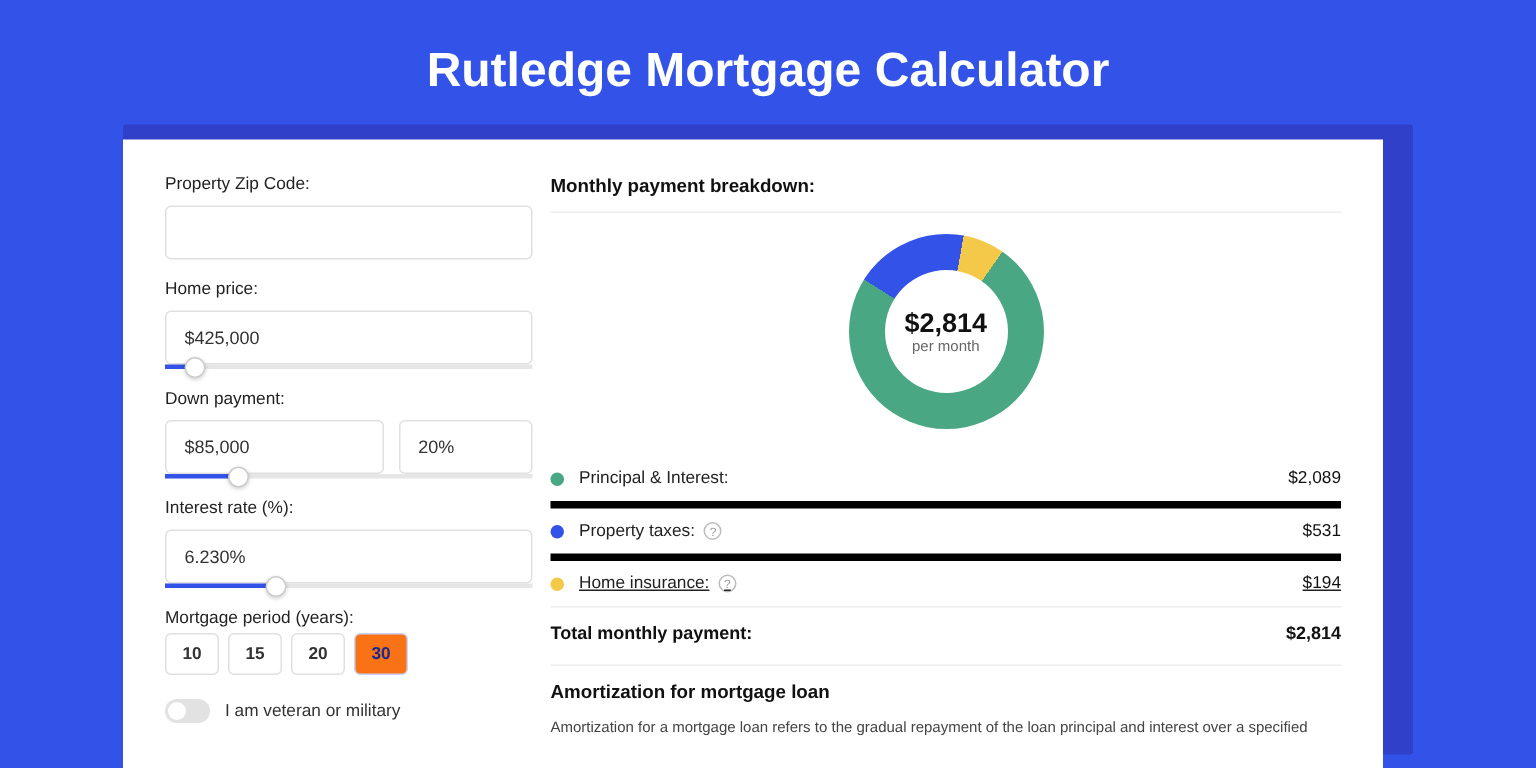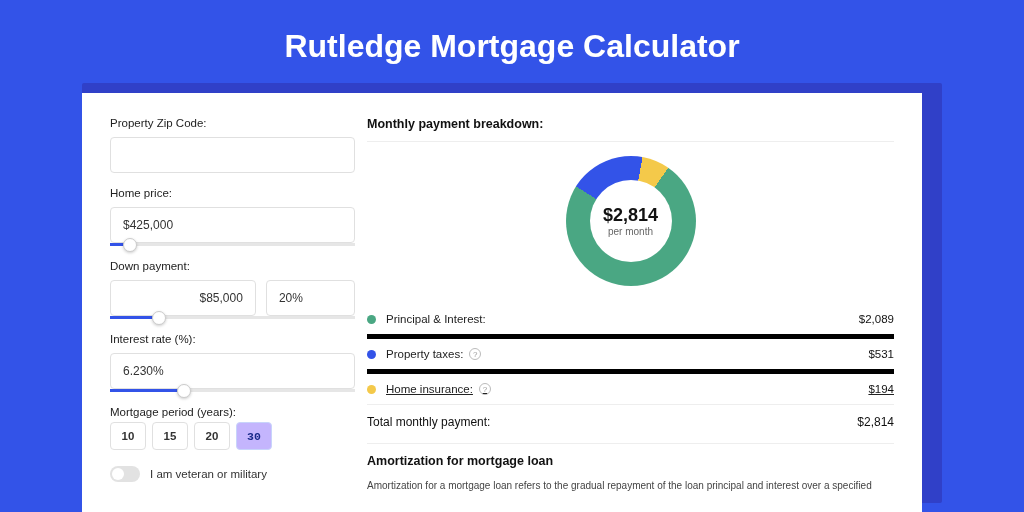--- a/index.html
+++ b/index.html
@@ -6,51 +6,51 @@
   body { width: 1024px; height: 512px; background: #3353e8; overflow: hidden; }
   .title { text-align: center; color: white; font-size: 32px; font-weight: 700; padding: 28px 0 18px; }
   .card-shadow { width: 860px; height: 420px; margin: 0 auto; background: #3040c8; padding-top: 10px; padding-left: 0; border-radius: 2px; }
   .card { width: 840px; height: 420px; margin-left: 0; background: #fff; padding: 24px 28px 0 28px; display: flex; gap: 12px; }
   .left { width: 245px; flex-shrink:0; }
   .right { flex: 1; }
 
   .field-label { font-size: 11.5px; color: #222; margin-bottom: 8px; }
   .text-input { width: 100%; height: 36px; border: 1px solid #e0e0e0; border-radius: 4px; padding: 0 12px; font-size: 12px; color:#333; }
   .hp-row { display:flex; gap:10px; }
-  .hp-row .text-input:first-child { flex: 1.9; text-align: right; }
+  .hp-row .text-input:first-child { flex: 1.9; }
   .hp-row .text-input:last-child { flex: 1; }
 
   .slider-track { position: relative; height: 3px; background: #e6e6e6; margin-top: 0px; margin-bottom: 14px; }
   .slider-fill { position:absolute; left:0; top:0; height:3px; background:#3353e8; }
   .slider-thumb { position:absolute; top:50%; width:14px; height:14px; background:#fff; border:1px solid #ccc; border-radius:50%; transform:translate(-50%,-50%); box-shadow:0 1px 3px rgba(0,0,0,.2); cursor:pointer; }
 
   .period-row { display:flex; gap:6px; margin-bottom:16px; }
   .period-btn { width:36px; height:28px; font-size:11.5px; font-weight:600; color:#333; background:#fff; border:1px solid #e0e0e0; border-radius:4px; display:flex; align-items:center; justify-content:center; cursor:pointer;}
-  .period-btn.active { background:#c4b5fd; border-color:#c8d4fb; color:#1a2a8a;font-family:Liberation Mono, monospace; }
+  .period-btn.active { background:#f97316; border-color:#c8d4fb; color:#1a2a8a; }
 
   .toggle-row { display:flex; align-items:center; gap:10px; }
   .toggle { width:30px; height:16px; background:#e2e2e2; border-radius:10px; position:relative; cursor:pointer;}
   .toggle::after { content:""; position:absolute; left:2px; top:2px; width:12px; height:12px; background:#fff; border-radius:50%; }
   .toggle-label { font-size:11.5px; color:#333; }
 
   .section-hdr { font-size:12.5px; font-weight:700; color:#111; margin-bottom:6px; }
   .divider { height:1px; background:#eee; margin:10px 0 14px; }
 
   .donut-wrap { display:flex; justify-content:center; margin: 8px 0 18px; position:relative; }
   .donut { width:130px; height:130px; border-radius:50%; position:relative; }
   .donut-inner { position:absolute; inset:24px; background:#fff; border-radius:50%; display:flex; flex-direction:column; align-items:center; justify-content:center; }
   .donut-amt { font-size:18px; font-weight:800; color:#111; }
   .donut-sub { font-size:10px; color:#666; }
 
   .legend-row { display:flex; align-items:center; padding:9px 0; font-size:11.5px; color:#222; border-bottom: 5px solid #000000;}
   .legend-row:last-of-type { border-bottom:none;text-decoration:underline; }
   .dot { width:9px; height:9px; border-radius:50%; margin-right:10px; flex-shrink:0;}
   .legend-val { margin-left:auto; font-weight:500; color:#111;}
   .info { width:12px; height:12px; border:1px solid #bbb; border-radius:50%; font-size:8px; color:#999; display:inline-flex; align-items:center; justify-content:center; margin-left:6px; cursor:pointer;}
-  .total-row { display:flex; padding:10px 0 14px; font-size:12px; font-weight:400; color:#111; border-top:1px solid #eee;}
+  .total-row { display:flex; padding:10px 0 14px; font-size:12px; font-weight:700; color:#111; border-top:1px solid #eee;}
   .total-row span:last-child { margin-left:auto; }
 
   .amort-hdr { font-size:12.5px; font-weight:700; color:#111; padding-top:10px; border-top:1px solid #eee;}
   .amort-txt { font-size:10px; color:#444; line-height:1.5; margin-top:10px; } .mb14{margin-bottom:14px;} .mb4{margin-bottom:4px;}
 </style>
 </head>
 <body>
 
 <div class="title">Rutledge Mortgage Calculator</div>
 

